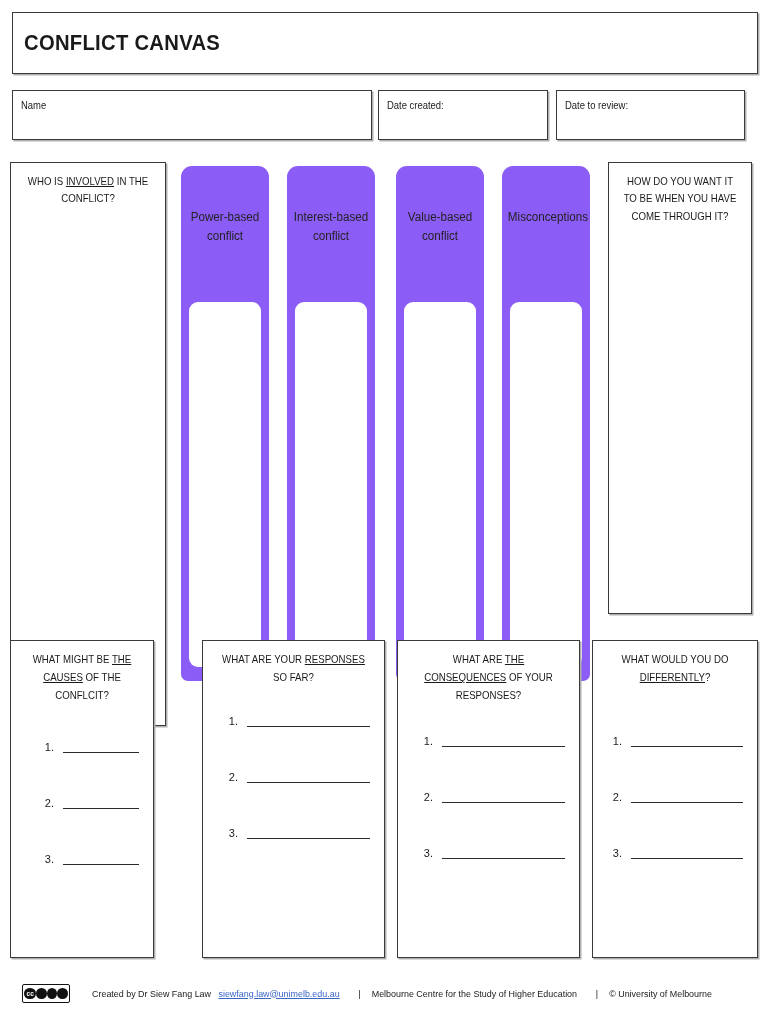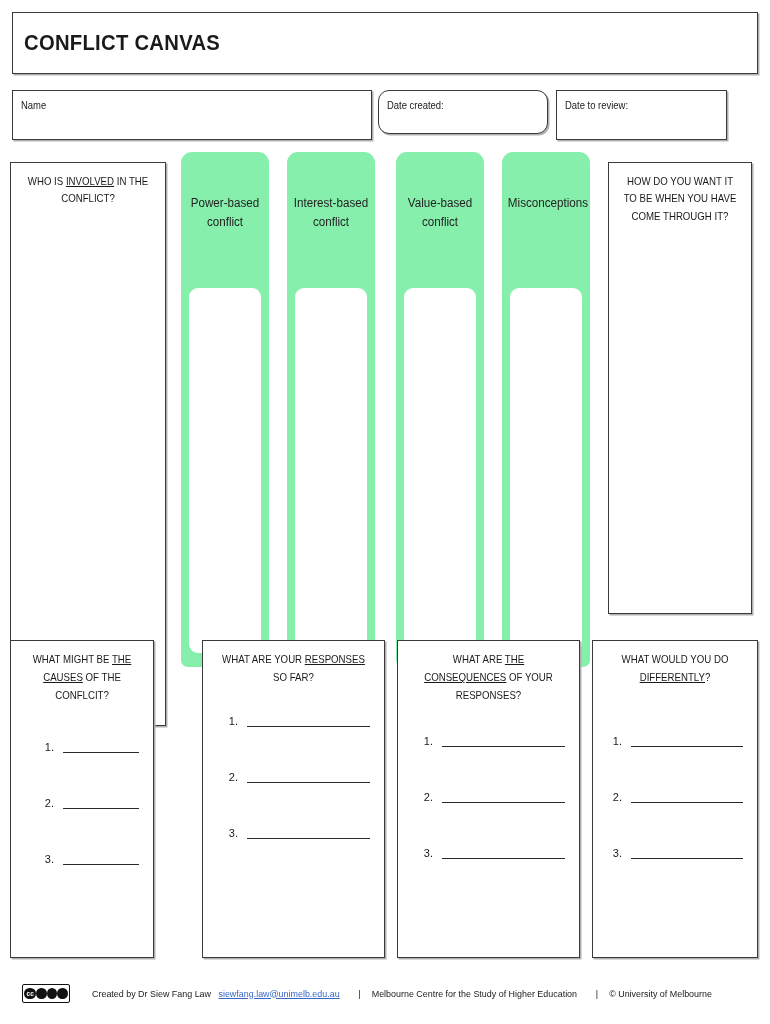--- a/index.html
+++ b/index.html
@@ -48,25 +48,25 @@
     transform-origin: left center;
   }
 
   
   #name-box {
     left: 12px; top: 90px;
     width: 360px; height: 50px;
   }
   #date-created-box {
     left: 378px; top: 90px;
-    width: 170px; height: 44px; border-radius: 11px;
+    width: 170px; height: 50px;
   }
   #date-review-box {
     left: 556px; top: 90px;
-    width: 171px; height: 50px;
+    width: 189px; height: 50px;
   }
   .meta-label {
     position: absolute;
     left: 8px; top: 8px;
     font-size: 10.5px;
     transform: scaleX(0.9);
     transform-origin: left top;
     white-space: nowrap;
   }
 
@@ -86,24 +86,24 @@
     font-size: 10.5px;
     line-height: 1.65;
     transform: scaleX(0.92);
     transform-origin: center top;
   }
   .u { text-decoration: underline; }
 
   
   .column {
     position: absolute;
-    top: 152px;
+    top: 166px;
     width: 88px;
     height: 515px;
-    background: #86efac;
+    background: #8b5cf6;
     border-radius: 11px 11px 7px 7px;
   }
   .column-label {
     position: absolute;
     left: 3px; right: 3px;
     top: 42px;
     text-align: center;
     font-size: 12.5px;
     line-height: 1.5;
     color: #232323;

